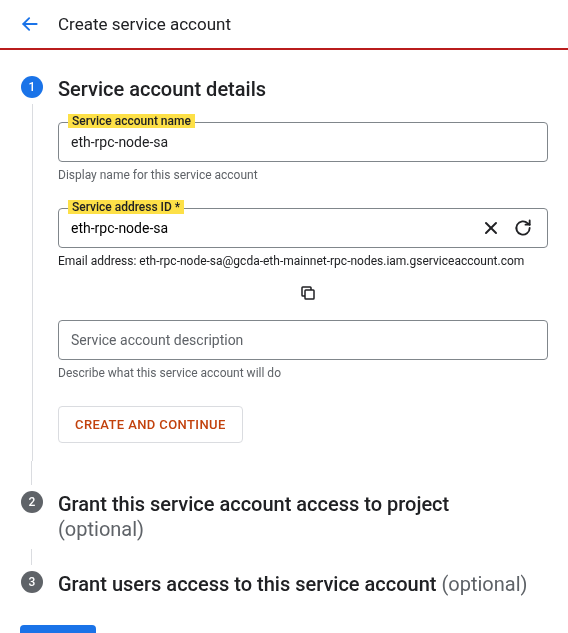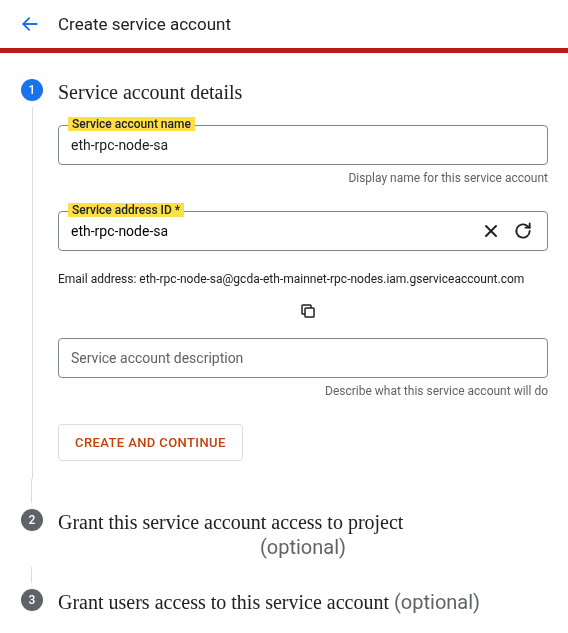--- a/index.html
+++ b/index.html
@@ -6,21 +6,21 @@
     body {
       font-family: Roboto, "Helvetica Neue", Arial, sans-serif;
       color: #202124;
       background: #fff;
       width: 568px;
     }
     .header {
       display: flex;
       align-items: center;
       padding: 14px 20px 14px 20px;
-      border-bottom: 5px solid #b91c1c;
+      border-bottom: 2px solid #b91c1c;
     }
     .back-icon {
       color: #1a73e8;
       margin-right: 18px;
       cursor: pointer;
       display: flex;
       align-items: center;
     }
     .page-title {
       font-size: 17px;
@@ -63,27 +63,25 @@
     .step-body {
       margin-left: 14px;
       flex: 1;
       padding-bottom: 18px;
     }
     .step-title {
       font-size: 20px;
       font-weight: 500;
       line-height: 26px;
       color: #202124;
-      font-family: Liberation Serif, serif;
     }
     .step-subtitle {
       font-size: 20px;
       font-weight: 400;
       color: #5f6368;
-      text-align: center;
     }
     .step-title-inline { display: inline; }
     .form-field {
       position: relative;
       margin-top: 20px;
     }
     .field-label {
       position: absolute;
       top: -8px;
       left: 10px;
@@ -124,26 +122,25 @@
       cursor: pointer;
       display: flex;
       align-items: center;
       justify-content: center;
       color: #202124;
     }
     .helper-text {
       font-size: 12px;
       color: #5f6368;
       margin-top: 6px;
-      text-align: right;
     }
     .email-text {
       font-size: 12px;
       color: #202124;
-      margin-top: 21px;
+      margin-top: 6px;
     }
     .copy-row {
       margin-top: 12px;
       padding-left: 10px;
     }
     .create-btn {
       margin-top: 26px;
       border: 1px solid #dadce0;
       background: #fff;
       color: #c2410c;

